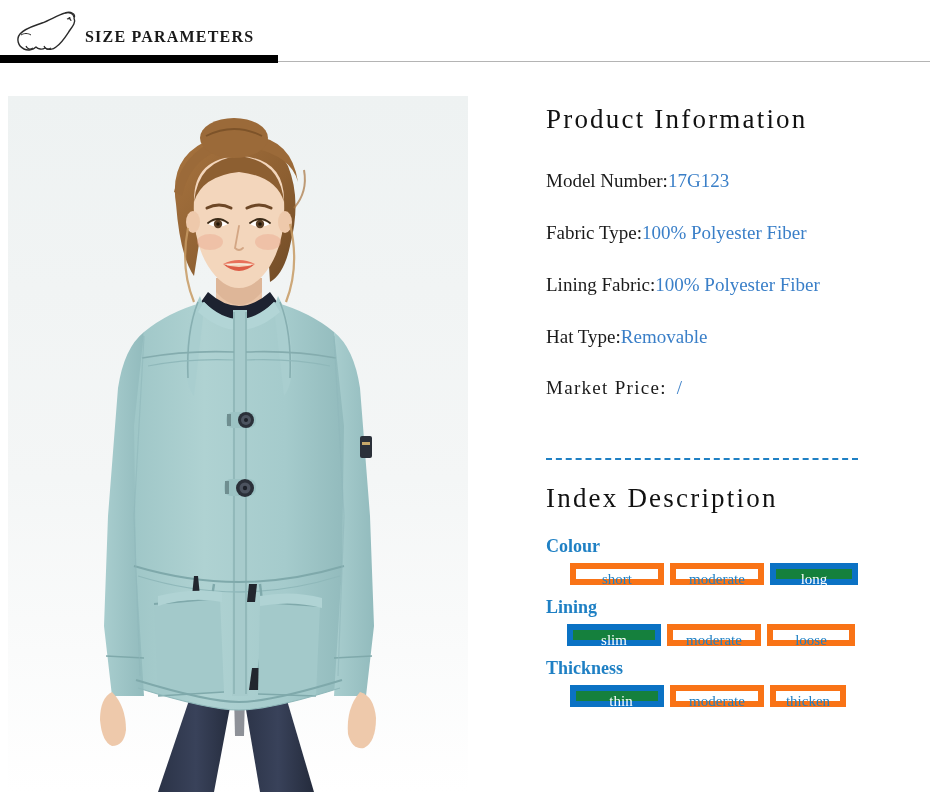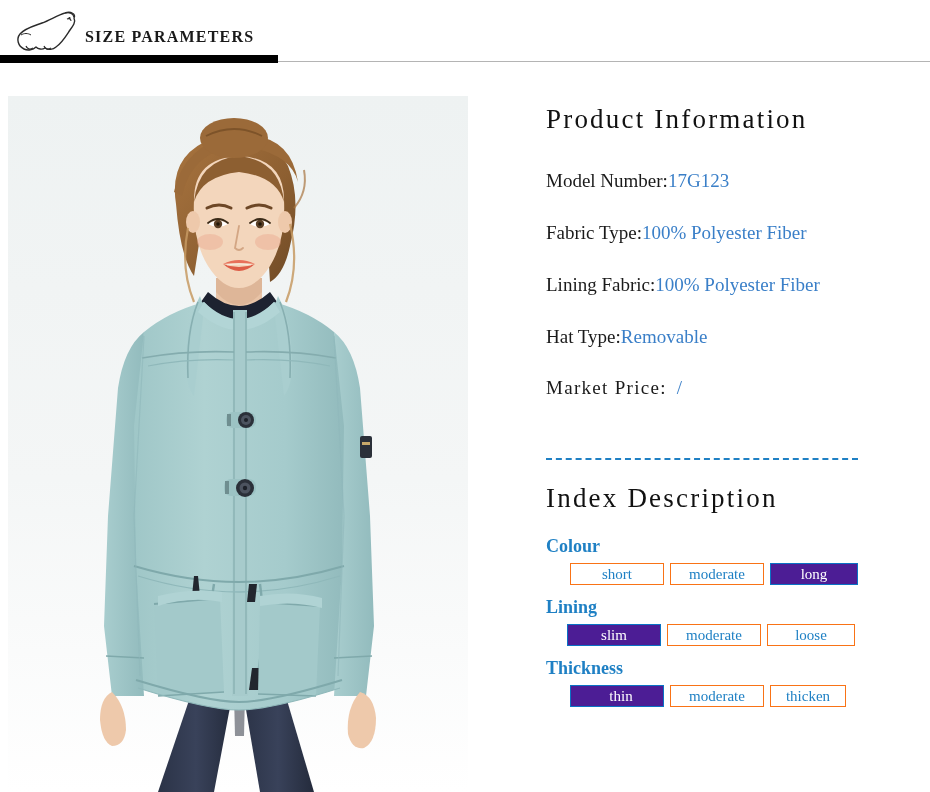--- a/index.html
+++ b/index.html
@@ -128,30 +128,30 @@
     white-space: nowrap;
   }
   .btn-row {
     display: flex;
     gap: 6px;
   }
   .opt {
     font-family: "Liberation Serif", serif;
     font-size: 15px;
     color: #1f80c4;
-    border: 1px solid #f97316;
+    border: 6px solid #f97316;
     background: #ffffff;
     height: 22px;
     line-height: 20px;
     text-align: center;
     box-sizing: border-box;
     white-space: nowrap;
   }
   .opt.sel {
-    background: #4c1d95;
+    background: #15803d;
     border-color: #0b72c4;
     color: #ffffff;
   }
 </style>
 </head>
 <body>
 
 <div class="header">
 
   <div class="logo-wrap">

